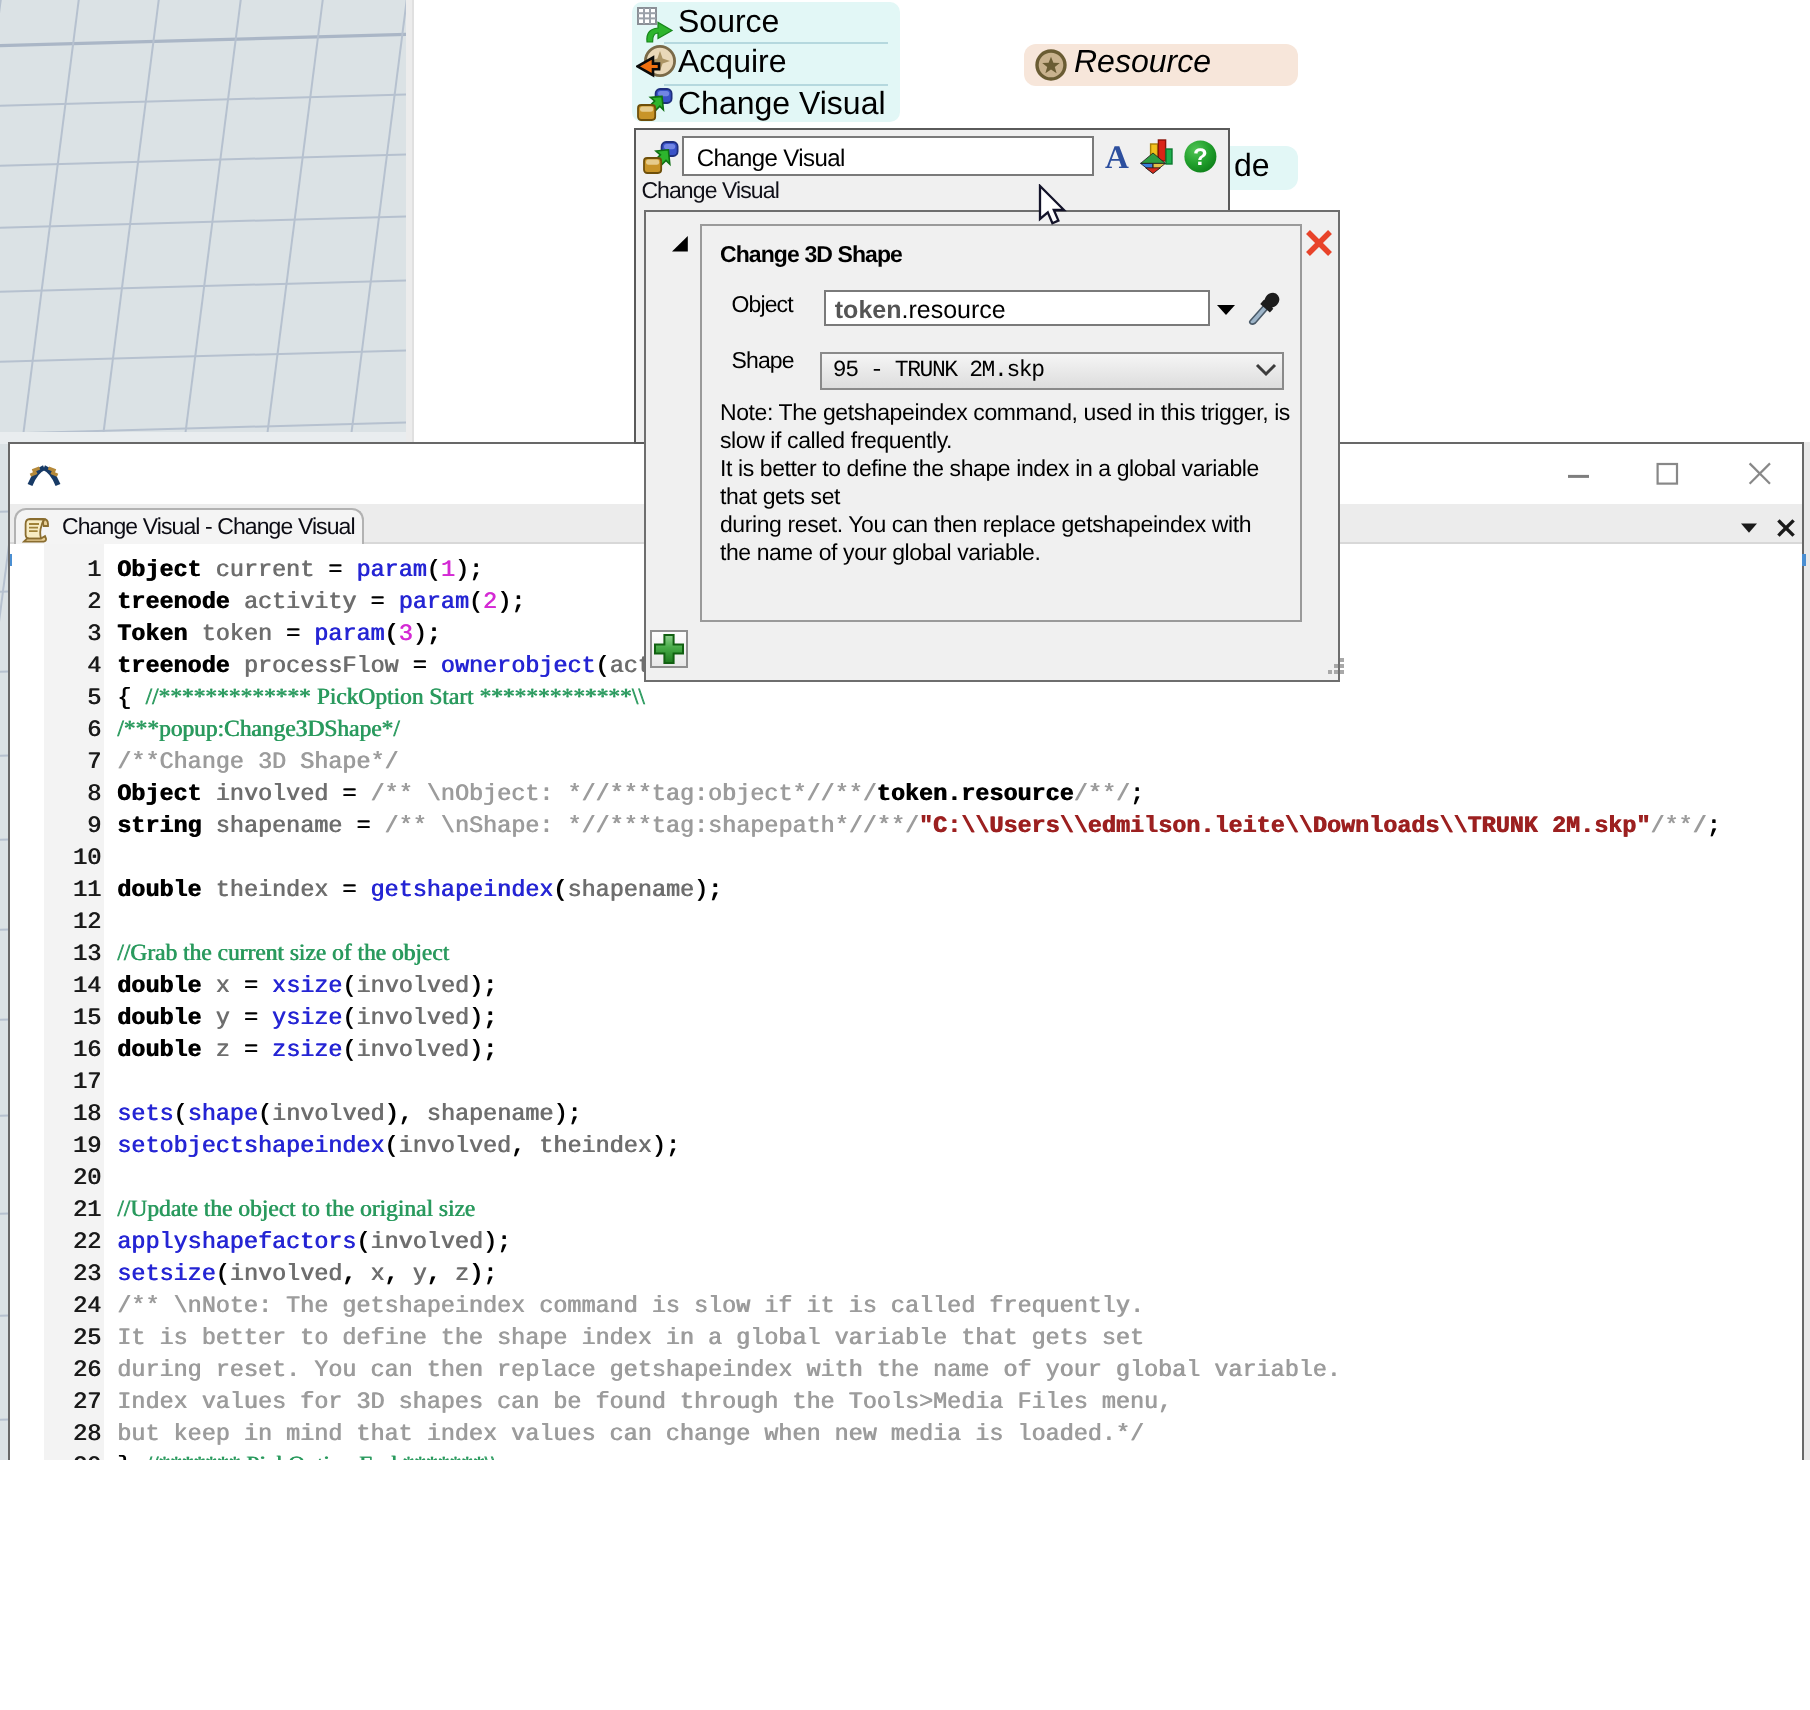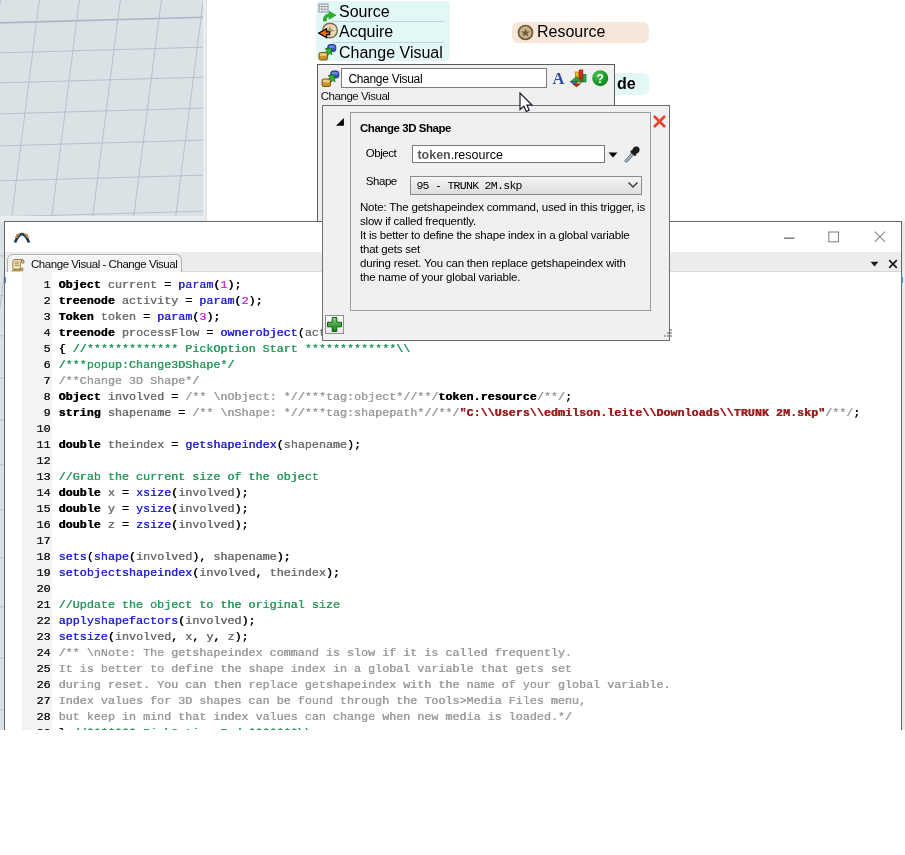--- a/index.html
+++ b/index.html
@@ -12,37 +12,37 @@
   #splitter { left:203px; top:0; width:4px; height:222px; background:#ececec; border-right:1px solid #e0e0e0; }
 
   
   #actblock { left:316px; top:1px; width:134px; height:60px; background:#e2f7f6; border-radius:5px; }
   .actrow { position:absolute; left:0; width:134px; height:20px; font-size:16px; color:#000; }
   .actrow .lbl { position:absolute; left:23px; top:2px; white-space:nowrap; }
   .actsep { position:absolute; left:16px; right:6px; height:0; border-top:1px solid #b5d8de; }
 
   
   #resblock { left:512px; top:22px; width:137px; height:21px; background:#f7e6da; border-radius:6px; font-size:16px; color:#000; }
-  #resblock .lbl { position:absolute; left:25px; top:1px; }
+  #resblock .lbl { position:absolute; left:25px; top:1px;font-style:italic; }
 
   
   #deblock { left:580px; top:73px; width:69px; height:22px; background:#e2f7f6; border-radius:6px; font-size:16px; color:#000; }
-  #deblock .lbl { position:absolute; left:37px; top:2px;font-weight:bold; }
+  #deblock .lbl { position:absolute; left:37px; top:2px; }
 
   
   #win { left:4px; top:221px; width:898px; height:629px; background:#fff; border:1px solid #686868; }
   #tabbar { position:absolute; left:0; top:30px; width:896px; height:20px; background:#ececec; border-bottom:1px solid #d8d8d8; }
   #tab { position:absolute; left:2px; top:2px; width:175px; height:18px; background:#f4f4f4; border:1px solid #b2b2b2; border-bottom:none; border-radius:6px 6px 0 0; }
   #tab .txt { position:absolute; left:23px; top:2.8px; font-size:11.5px; letter-spacing:-0.45px; color:#0c0c14; white-space:nowrap; }
   #gutter { position:absolute; left:17px; top:50px; width:30px; height:551px; background:#f3f3f3; }
   #lnums { position:absolute; left:18.5px; top:55.3px; width:27px; font-family:"Liberation Mono",monospace; font-size:11.73px; line-height:16px; text-align:right; color:#1a1a1a; white-space:pre; text-shadow:0.4px 0 0 currentColor; }
   #code { position:absolute; left:53.5px; top:55.3px; font-family:"Liberation Mono",monospace; font-size:11.73px; line-height:16px; color:#000; white-space:pre; text-shadow:0.4px 0 0 currentColor; }
   .k { font-weight:bold; color:#000; }
   .v { color:#6e6e6e; }
-  .c { color:#2a9a5e; }
+  .c { color:#2a9a5e;font-family:Liberation Serif, serif; }
   .g { color:#9c9c9c; }
   .b { color:#2525d4; }
   .n { color:#d42ad4; }
   .s { color:#9c2020; font-weight:bold; }
   .t { font-weight:bold; color:#000; }
   #toolbar { position:absolute; left:0; top:601px; width:896px; height:26px; background:#f0f0f0; border-top:1px solid #d9d9d9; }
   .btn { position:absolute; top:5.4px; width:57.3px; height:18px; background:#e1e1e1; border:1px solid #adadad; font-size:11.5px; letter-spacing:-0.3px; color:#000; text-align:center; line-height:16px; }
 
   
   #rightstrip { left:902px; top:221px; width:3px; height:634px; background:#e9e9e9; }

